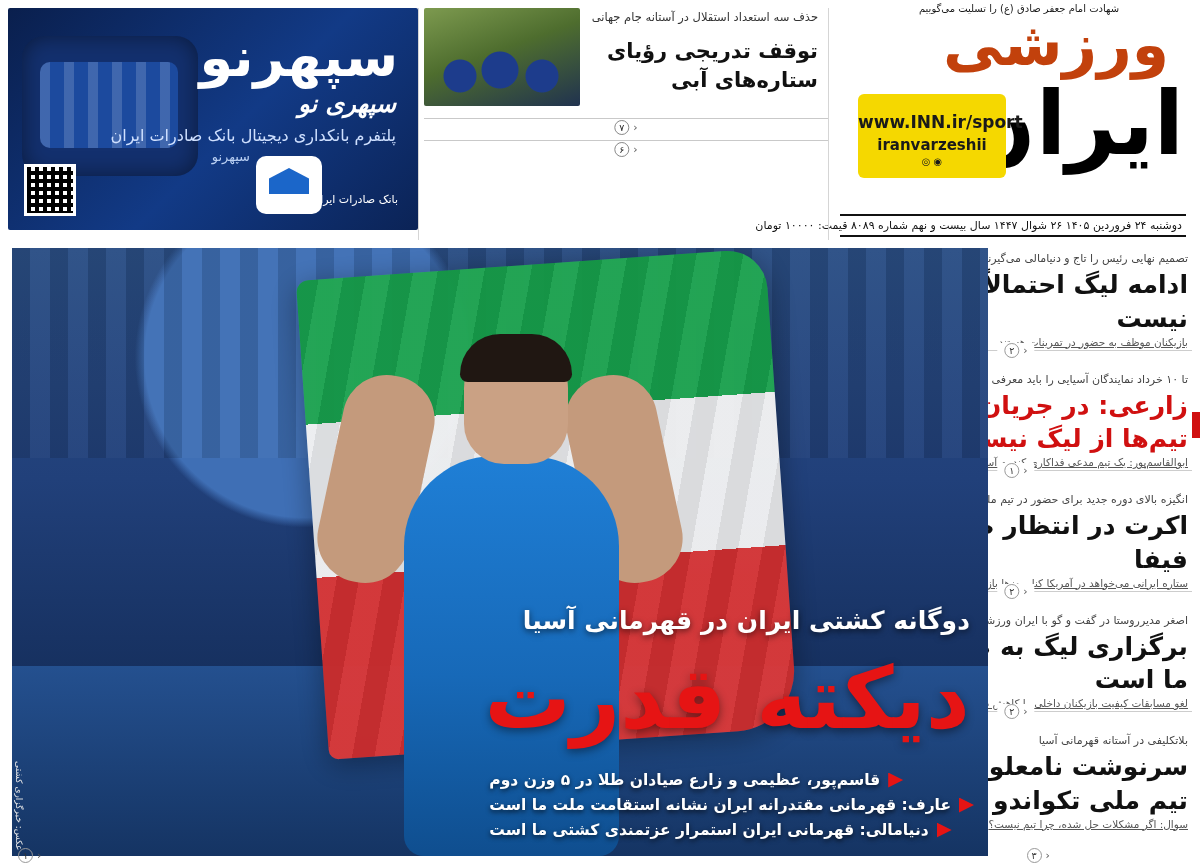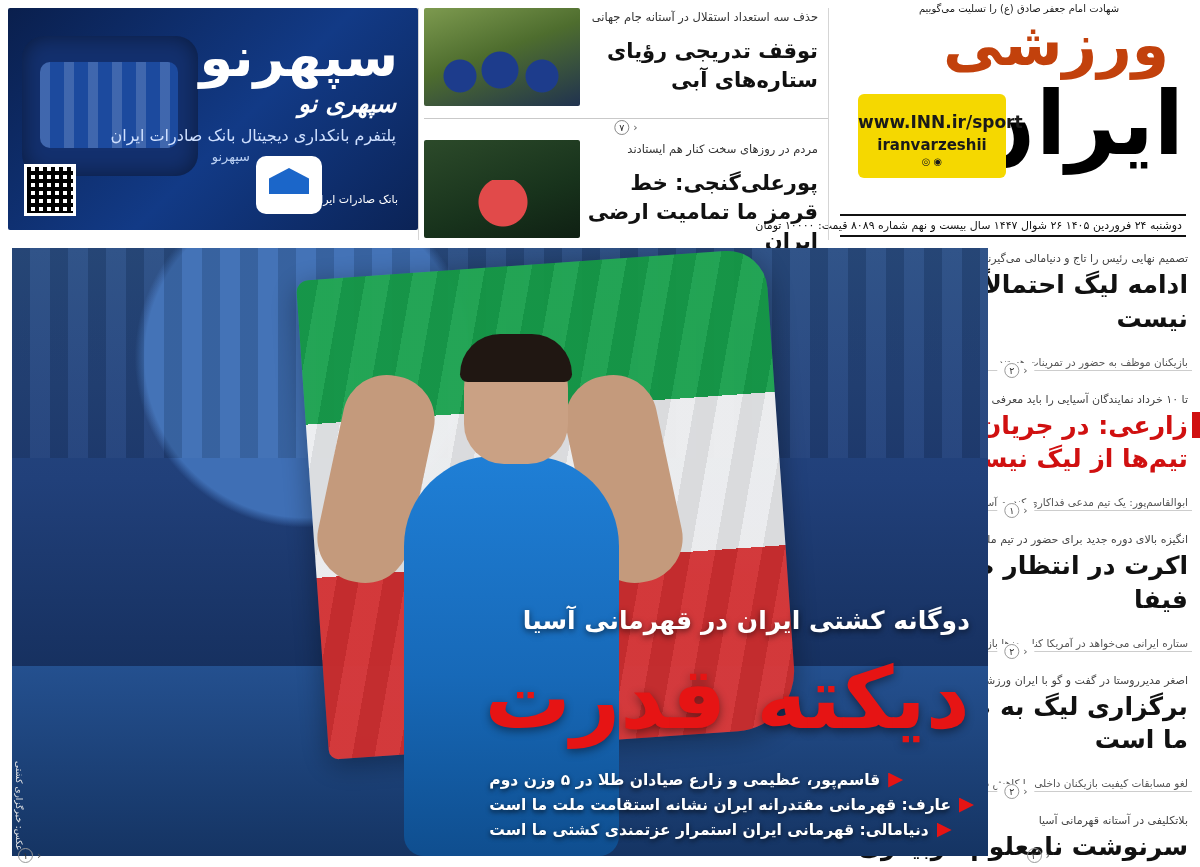--- a/index.html
+++ b/index.html
@@ -220,21 +220,21 @@
     width: 352px; height: 612px;
     direction: rtl; text-align: right;
   }
   .news-item { padding: 4px 4px 0 4px; }
   .news-item .kicker { font-size: 11px; color: #444; margin-bottom: 3px; }
   .news-item .headline {
     font-size: 25px; font-weight: bold; color: #111;
     line-height: 1.35;
   }
   .news-item .headline.red { color: #d01010; }
-  .news-item .sub { font-size: 10.5px; color: #555; margin-top: 20px; }
+  .news-item .sub { font-size: 10.5px; color: #555; margin-top: 0; text-decoration: underline; }
   .divider {
     position: relative; height: 17px; margin: 2px 0 2px 0;
     border-top: 1px solid #cdcdcd;
   }
   .divider .pg {
     position: absolute; top: -8px; left: 50%;
     transform: translateX(-50%);
     background: #fff; padding: 0 7px;
     display: flex; align-items: center; gap: 4px;
     font-size: 10px; color: #333;
@@ -420,27 +420,20 @@
         <div class="headline">توقف تدریجی رؤیای ستاره‌های آبی</div>
       </div>
     </div>
     <div class="pagebadge">
       <span class="circle">
         <span class="chev">‹</span>
         <i>۷</i>
       </span>
     </div>
 
-    <div class="teaser">
-      <div class="thumb thumb-b"></div>
-      <div class="txt">
-        <div class="kicker">مردم در روزهای سخت کنار هم ایستادند</div>
-        <div class="headline">پورعلی‌گنجی: خط قرمز ما تمامیت ارضی ایران</div>
-      </div>
-    </div>
     <div class="pagebadge">
       <span class="circle">
         <span class="chev">‹</span>
         <i>۶</i>
       </span>
     </div>
   </div>
 
   <div class="rightcol">
 

